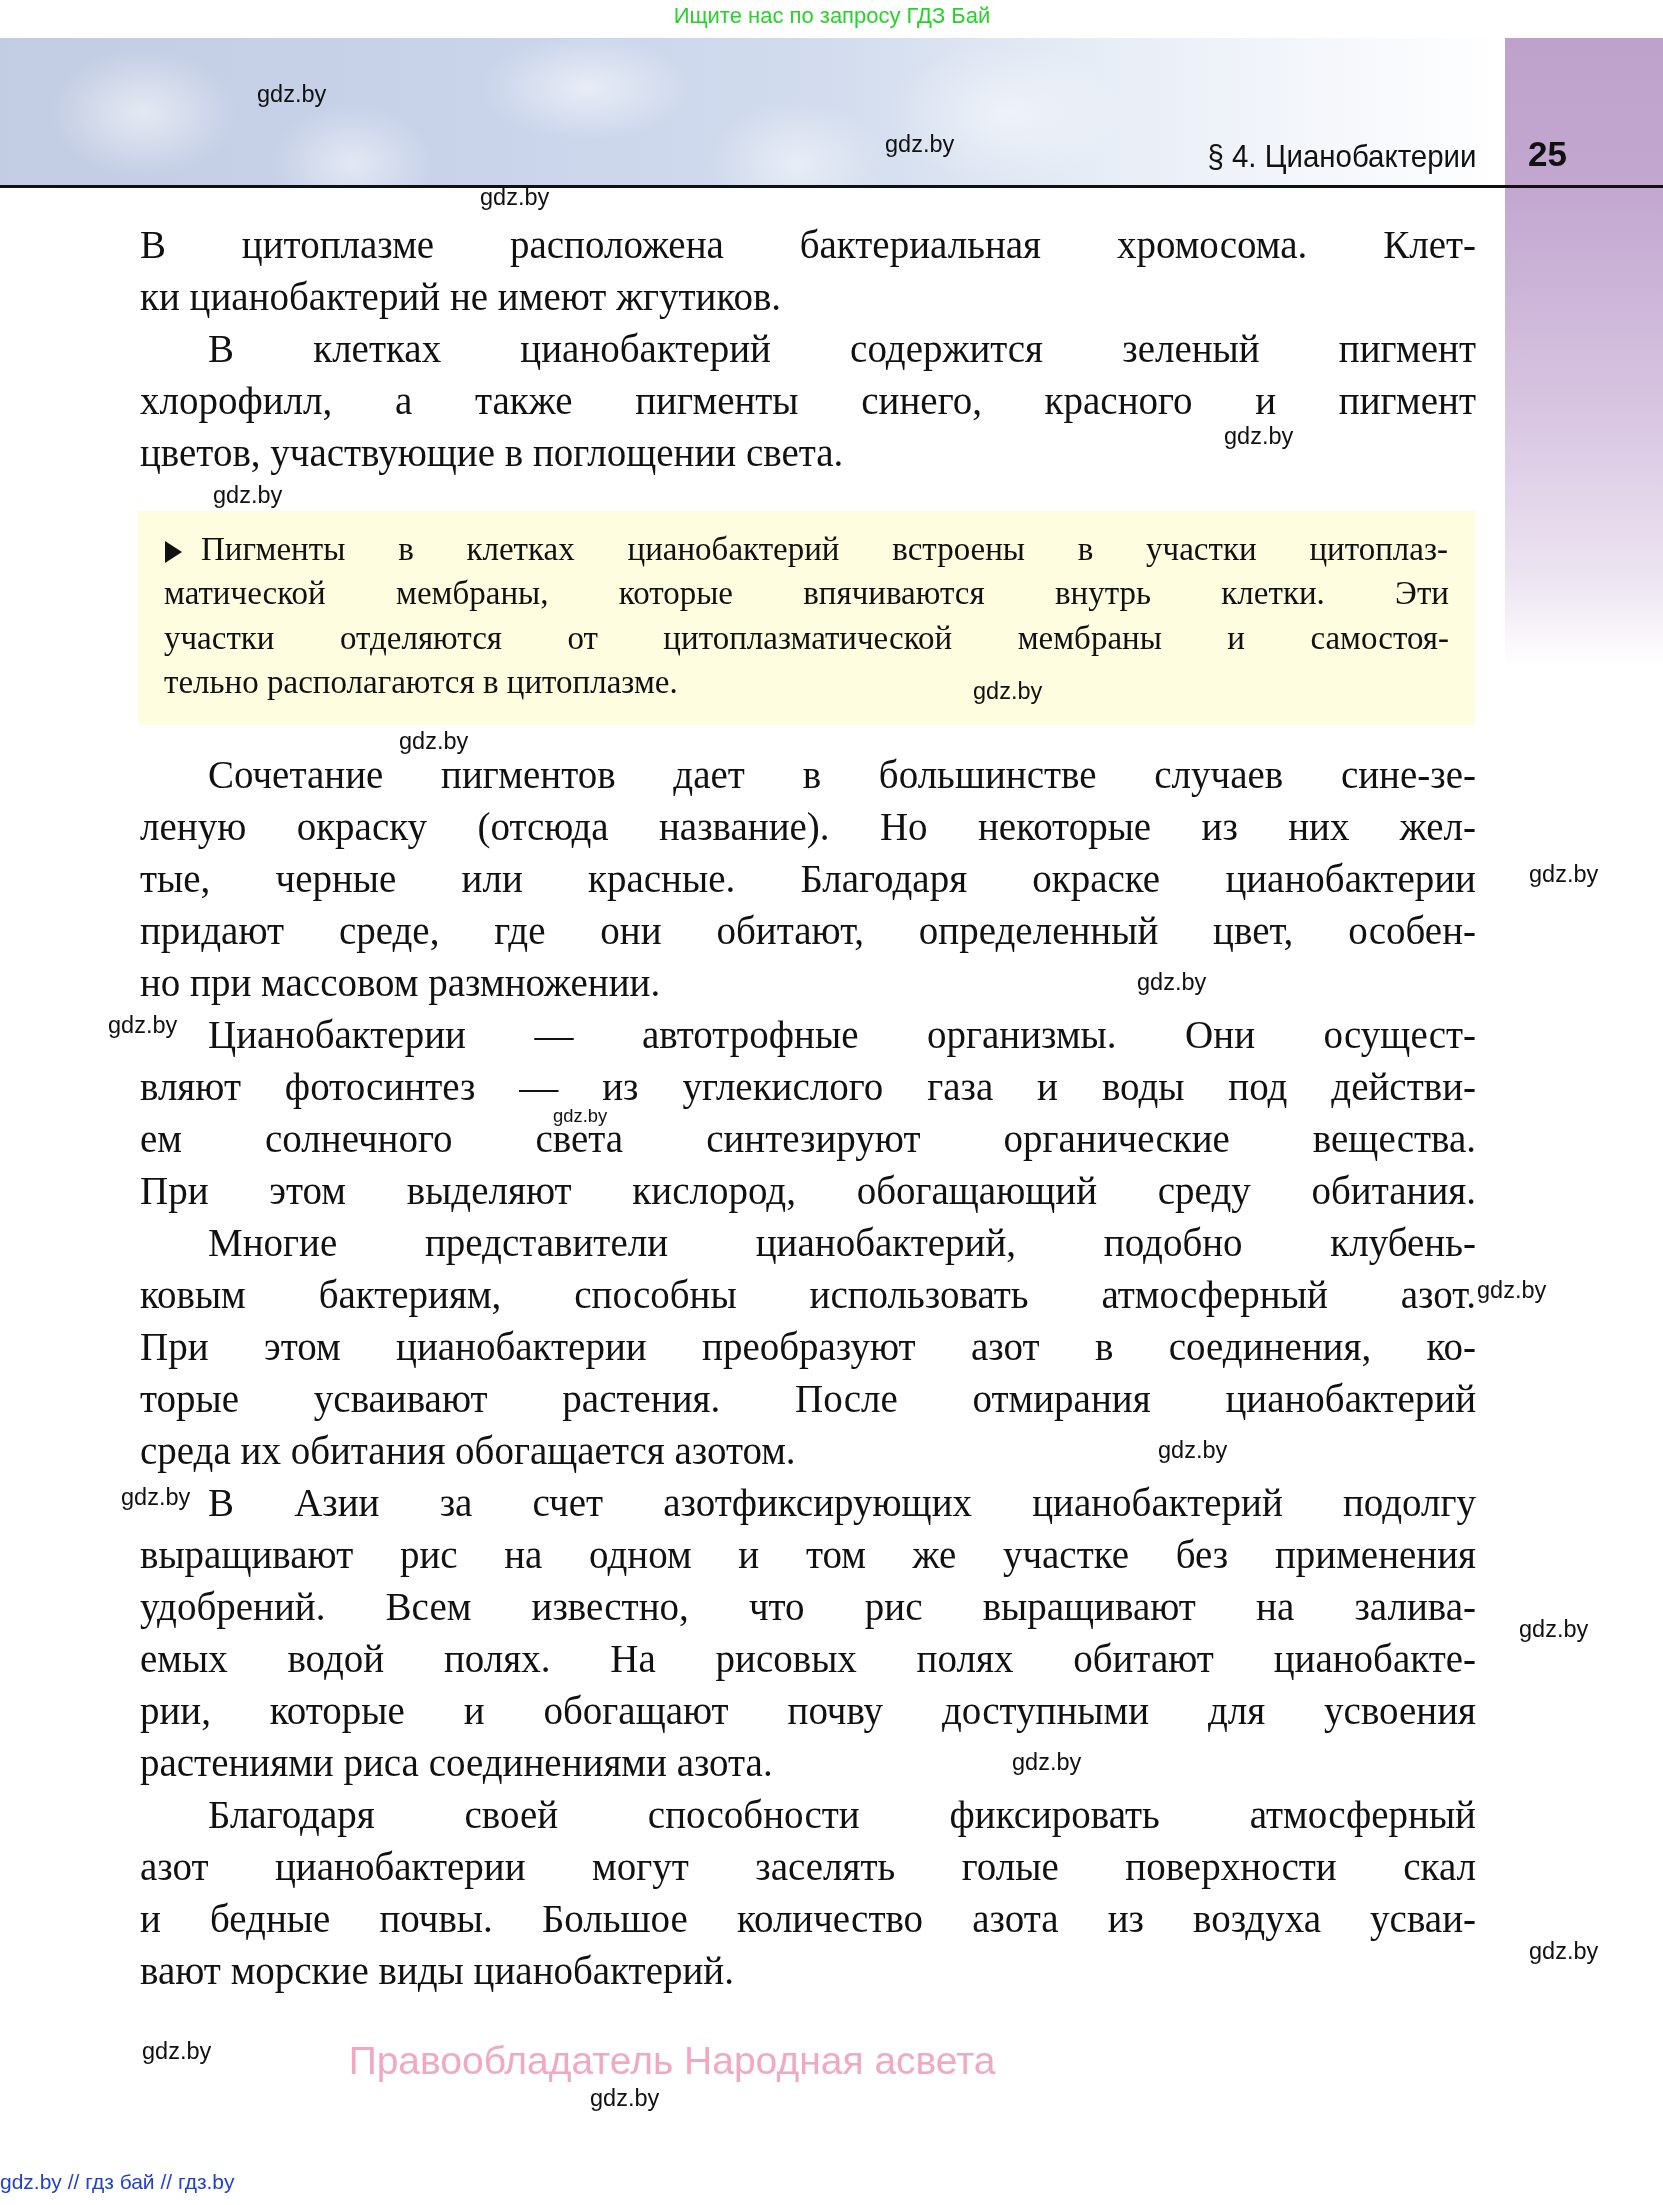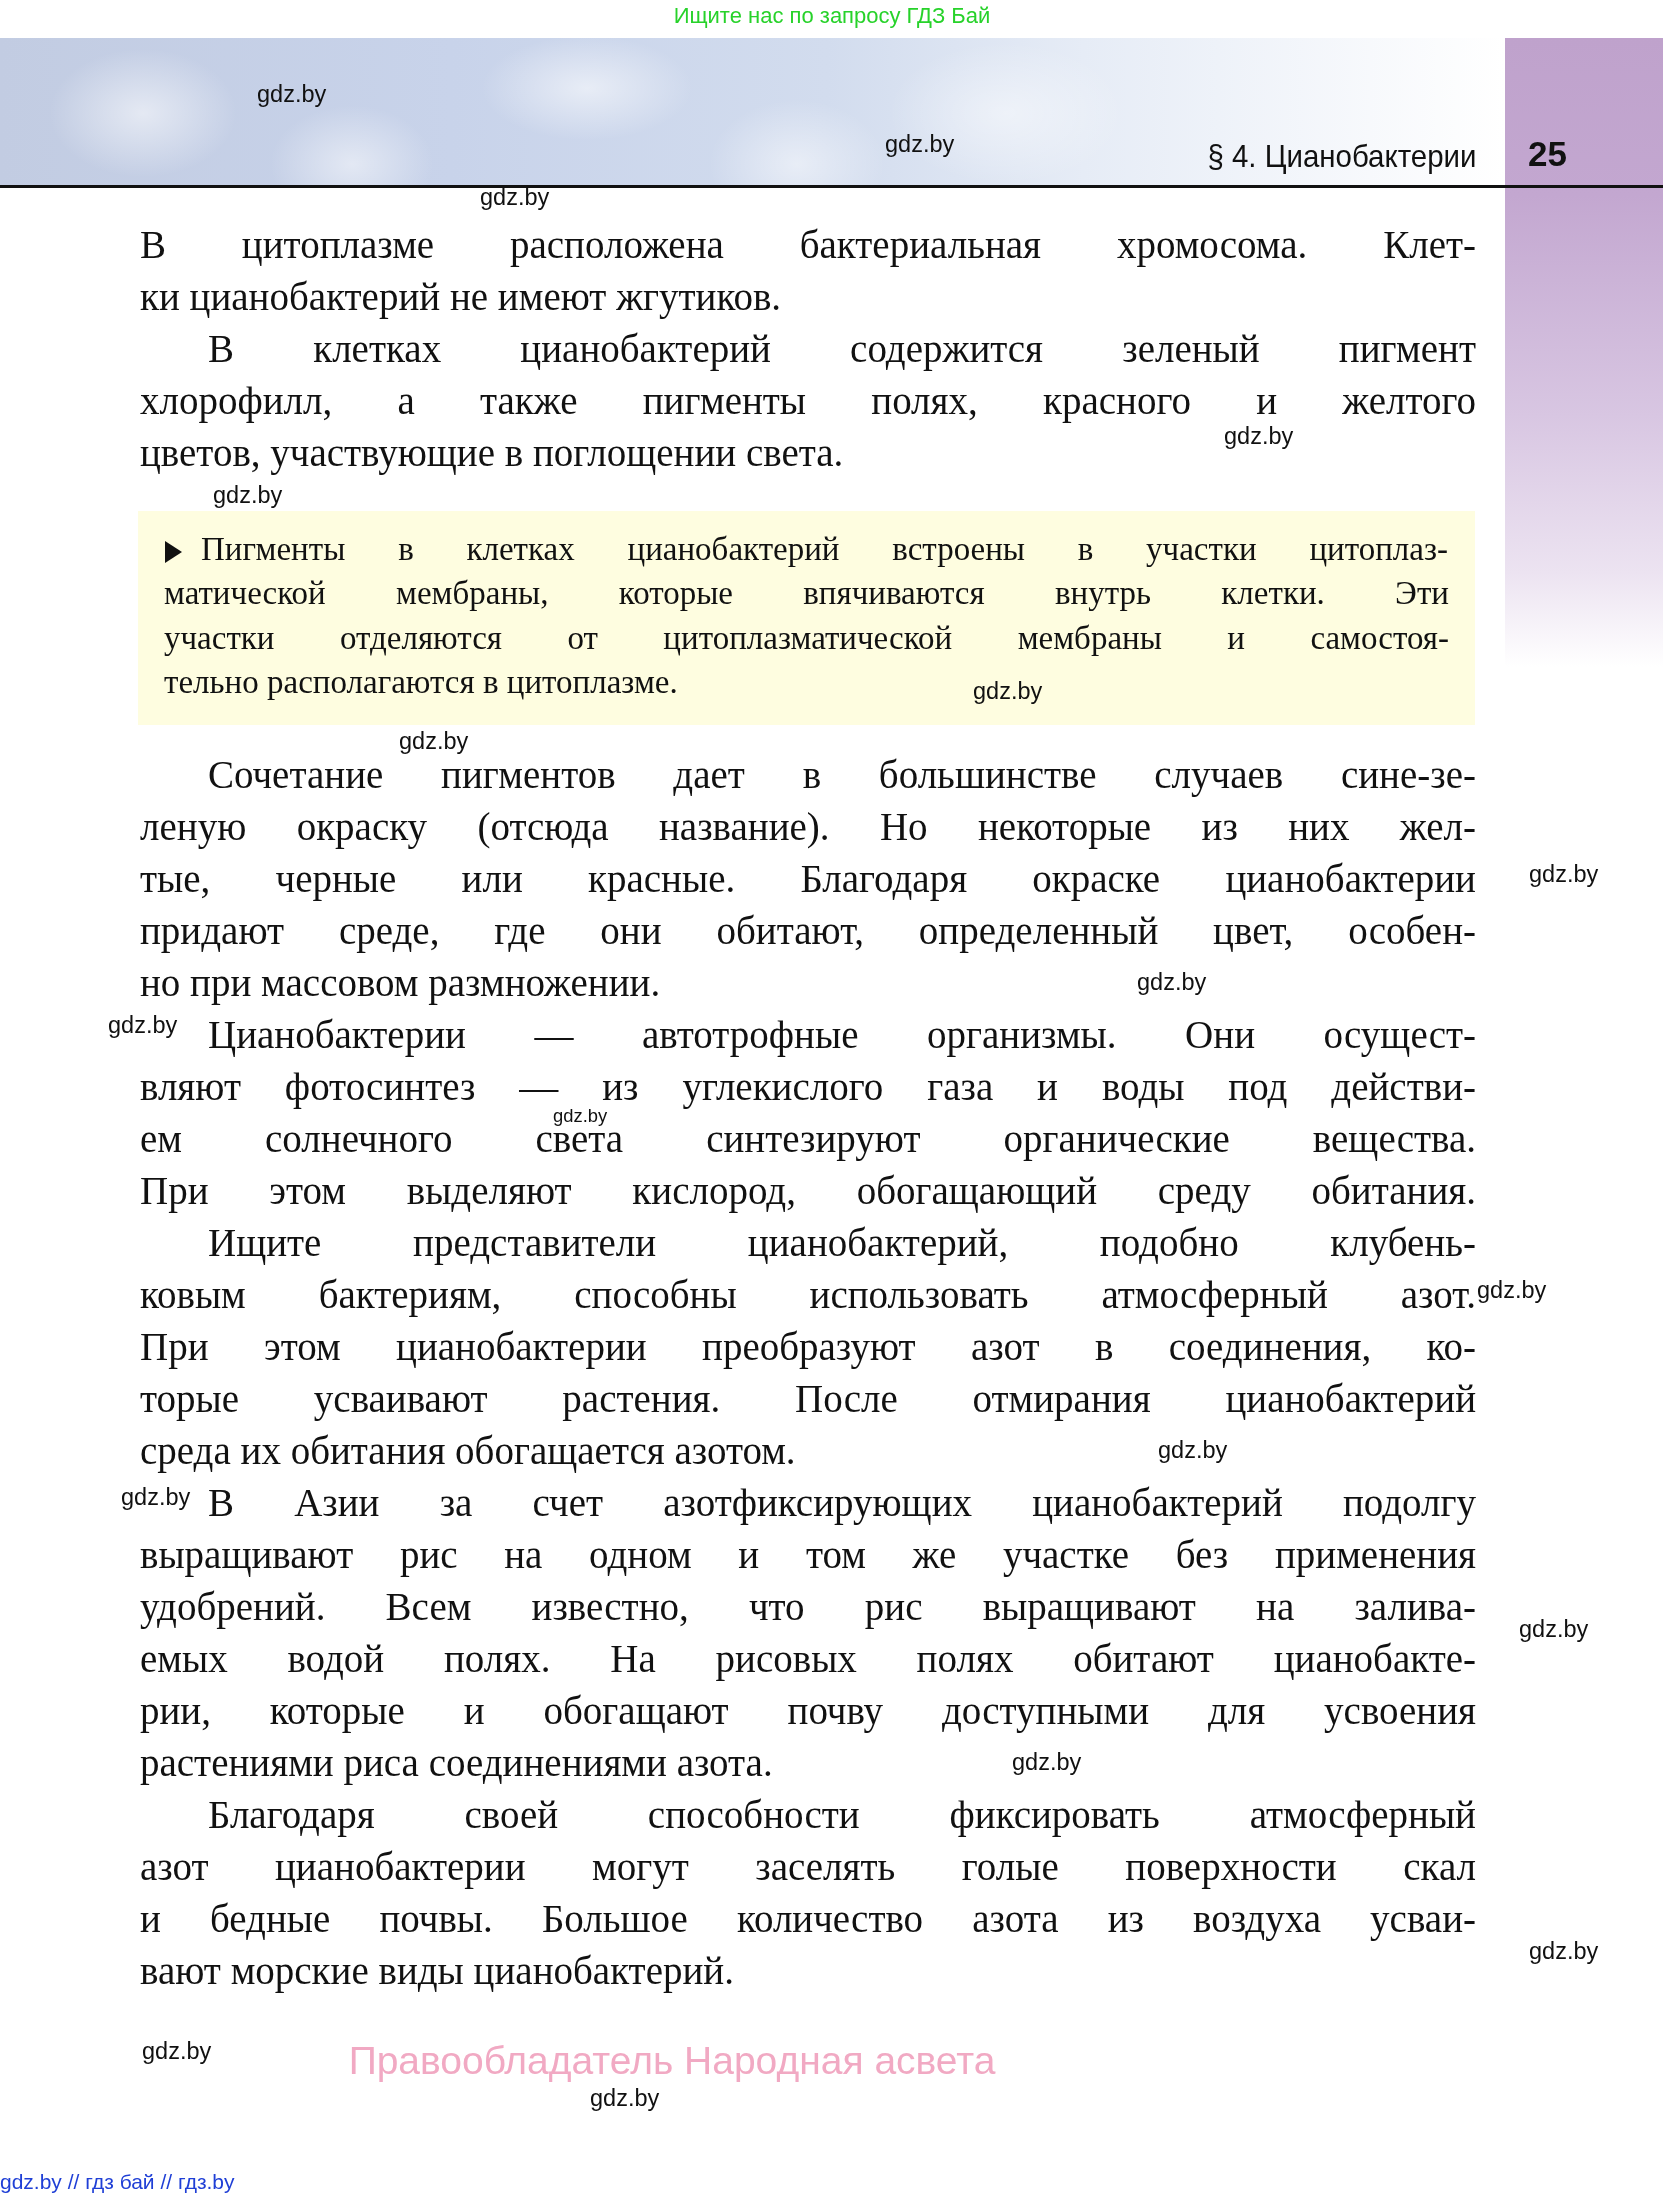--- a/index.html
+++ b/index.html
@@ -46,21 +46,21 @@
 <div class="abs header-rule"></div>
 <div class="abs chapter-title">§ 4. Цианобактерии</div>
 <div class="abs page-number">25</div>
 
 <div class="text">
 
   <div class="line" style="top:222px;">В цитоплазме расположена бактериальная хромосома. Клет-</div>
   <div class="line last" style="top:274px;">ки цианобактерий не имеют жгутиков.</div>
 
   <div class="line indent" style="top:326px;">В клетках цианобактерий содержится зеленый пигмент</div>
-  <div class="line" style="top:378px;">хлорофилл, а также пигменты полях, красного и желтого</div>
+  <div class="line" style="top:378px;">хлорофилл, а также пигменты синего, красного и пигмент</div>
   <div class="line last" style="top:430px;">цветов, участвующие в поглощении света.</div>
 </div>
 
 <div class="abs note-box"></div>
 <div class="triangle"></div>
 <div class="text">
   <div class="note-line first" style="top:531px;">Пигменты в клетках цианобактерий встроены в участки цитоплаз-</div>
   <div class="note-line" style="top:575px;">матической мембраны, которые впячиваются внутрь клетки. Эти</div>
   <div class="note-line" style="top:620px;">участки отделяются от цитоплазматической мембраны и самостоя-</div>
   <div class="note-line last" style="top:664px;">тельно располагаются в цитоплазме.</div>
@@ -72,21 +72,21 @@
   <div class="line" style="top:804px;">леную окраску (отсюда название). Но некоторые из них жел-</div>
   <div class="line" style="top:856px;">тые, черные или красные. Благодаря окраске цианобактерии</div>
   <div class="line" style="top:908px;">придают среде, где они обитают, определенный цвет, особен-</div>
   <div class="line last" style="top:960px;">но при массовом размножении.</div>
 
   <div class="line indent" style="top:1012px;">Цианобактерии — автотрофные организмы. Они осущест-</div>
   <div class="line" style="top:1064px;">вляют фотосинтез — из углекислого газа и воды под действи-</div>
   <div class="line" style="top:1116px;">ем солнечного света синтезируют органические вещества.</div>
   <div class="line" style="top:1168px;">При этом выделяют кислород, обогащающий среду обитания.</div>
 
-  <div class="line indent" style="top:1220px;">Ищите представители цианобактерий, подобно клубень-</div>
+  <div class="line indent" style="top:1220px;">Многие представители цианобактерий, подобно клубень-</div>
   <div class="line" style="top:1272px;">ковым бактериям, способны использовать атмосферный азот.</div>
   <div class="line" style="top:1324px;">При этом цианобактерии преобразуют азот в соединения, ко-</div>
   <div class="line" style="top:1376px;">торые усваивают растения. После отмирания цианобактерий</div>
   <div class="line last" style="top:1428px;">среда их обитания обогащается азотом.</div>
 
   <div class="line indent" style="top:1480px;">В Азии за счет азотфиксирующих цианобактерий подолгу</div>
   <div class="line" style="top:1532px;">выращивают рис на одном и том же участке без применения</div>
   <div class="line" style="top:1584px;">удобрений. Всем известно, что рис выращивают на залива-</div>
   <div class="line" style="top:1636px;">емых водой полях. На рисовых полях обитают цианобакте-</div>
   <div class="line" style="top:1688px;">рии, которые и обогащают почву доступными для усвоения</div>

